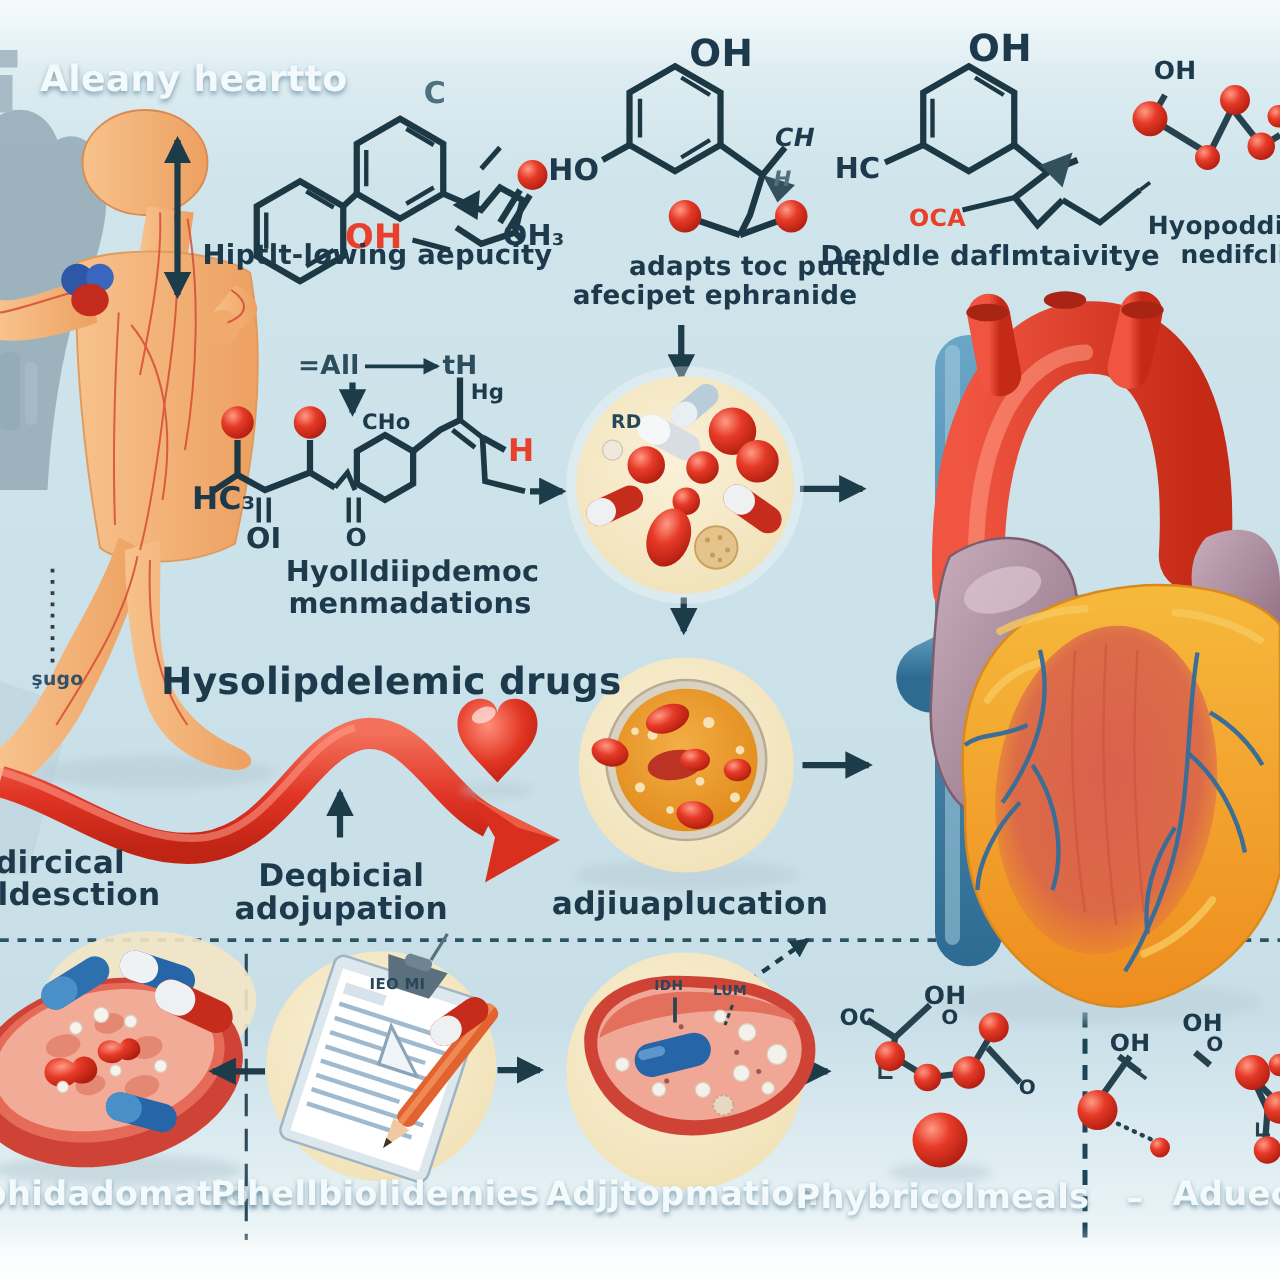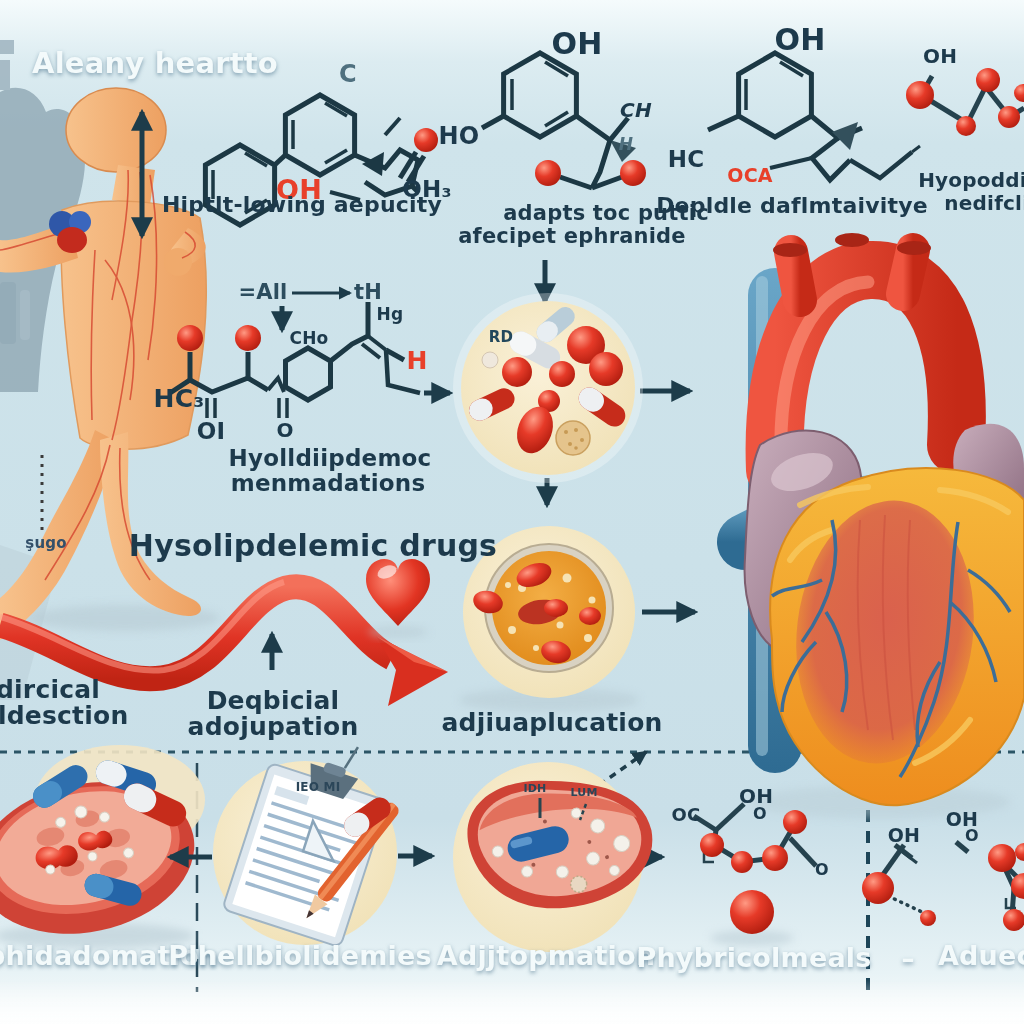--- a/index.html
+++ b/index.html
@@ -512,21 +512,21 @@
 <div class="lbl" style="left:302px;top:192px;font-size:22px;">Hiptlt-lowing aepucity</div>
 
 <div class="lbl" style="left:577px;top:26px;font-size:30px;">OH</div>
 <div class="lbl" style="left:459px;top:122px;font-size:24px;">HO</div>
 <div class="lbl ital" style="left:636px;top:98px;font-size:20px;">CH</div>
 <div class="lbl ital dim" style="left:626px;top:134px;font-size:17px;">H</div>
 <div class="lbl" style="left:572px;top:201px;font-size:21px;margin-left:34px;">adapts toc puttic</div>
 <div class="lbl" style="left:572px;top:224px;font-size:21px;">afecipet ephranide</div>
 
 <div class="lbl" style="left:800px;top:22px;font-size:30px;">OH</div>
-<div class="lbl" style="left:686px;top:122px;font-size:23px;margin-top:24px;">HC</div>
+<div class="lbl" style="left:686px;top:122px;font-size:23px;">HC</div>
 <div class="lbl red" style="left:750px;top:164px;font-size:19px;">OCA</div>
 <div class="lbl" style="left:792px;top:193px;font-size:22px;">Depldle daflmtaivitye</div>
 
 <div class="lbl" style="left:940px;top:44px;font-size:20px;">OH</div>
 <div class="lbl" style="left:984px;top:168px;font-size:20px;">Hyopoddilfi</div>
 <div class="lbl" style="left:994px;top:191px;font-size:20px;">nedifclin</div>
 
 <div class="lbl" style="left:263px;top:280px;font-size:21px;color:#2c4d5e;">=All</div>
 <div class="lbl" style="left:368px;top:280px;font-size:21px;color:#2c4d5e;">tH</div>
 <div class="lbl" style="left:157px;top:384px;font-size:25px;margin-left:22px;">HC₃</div>

